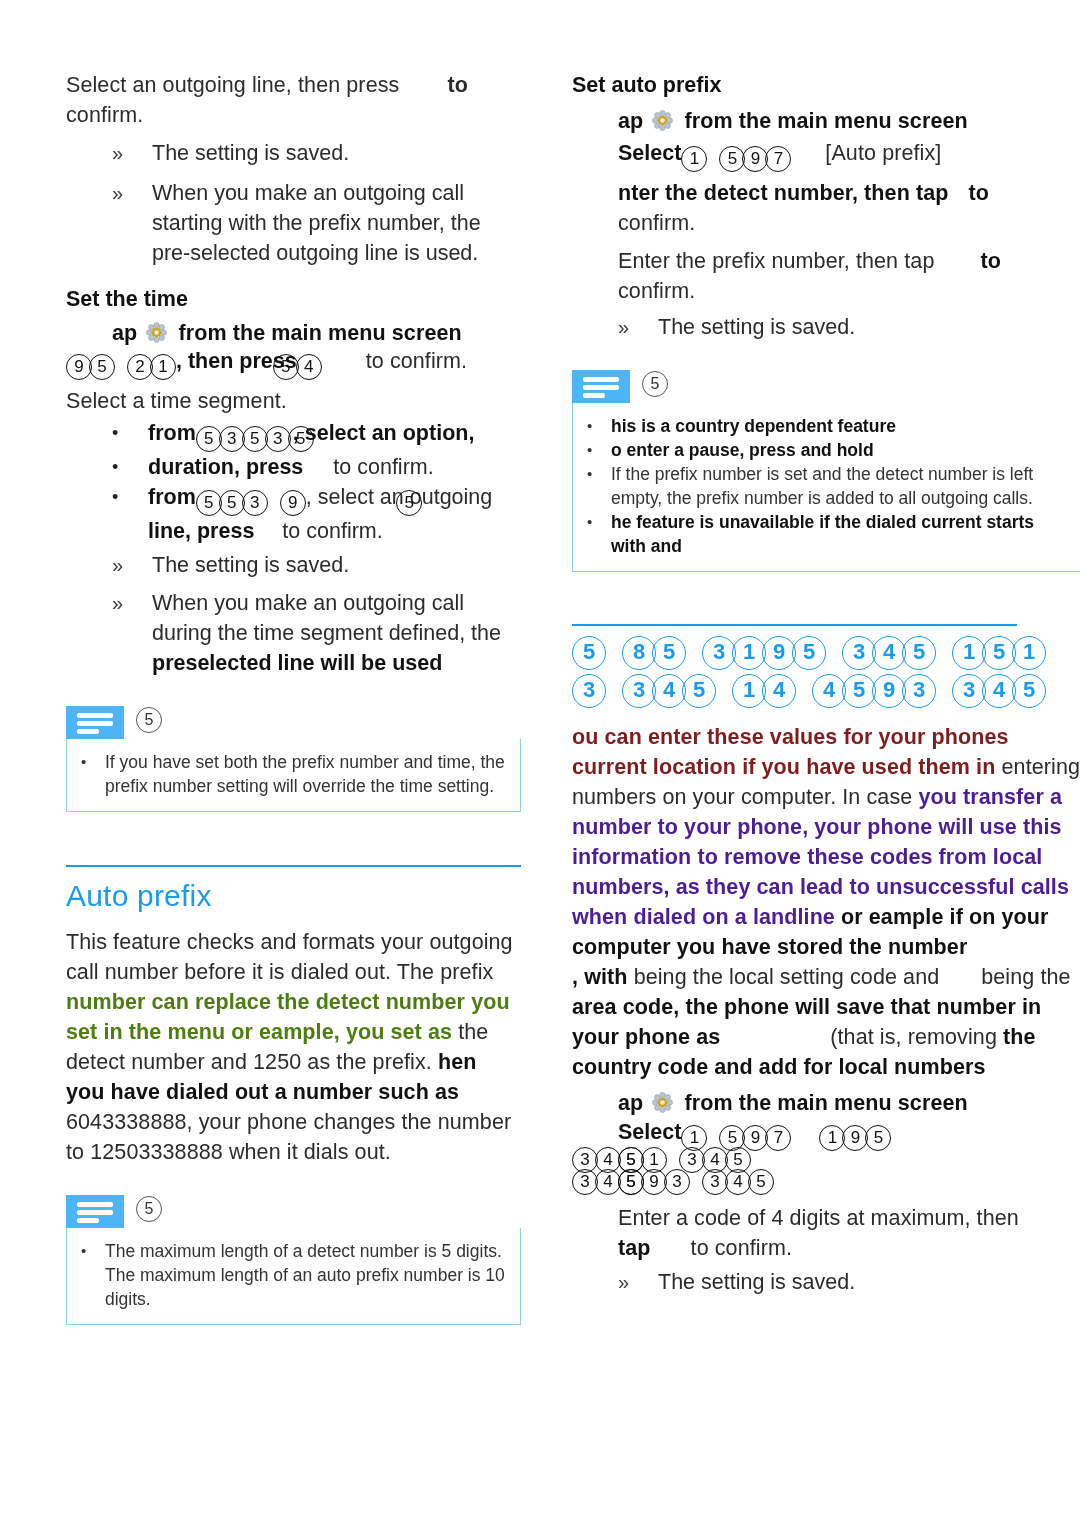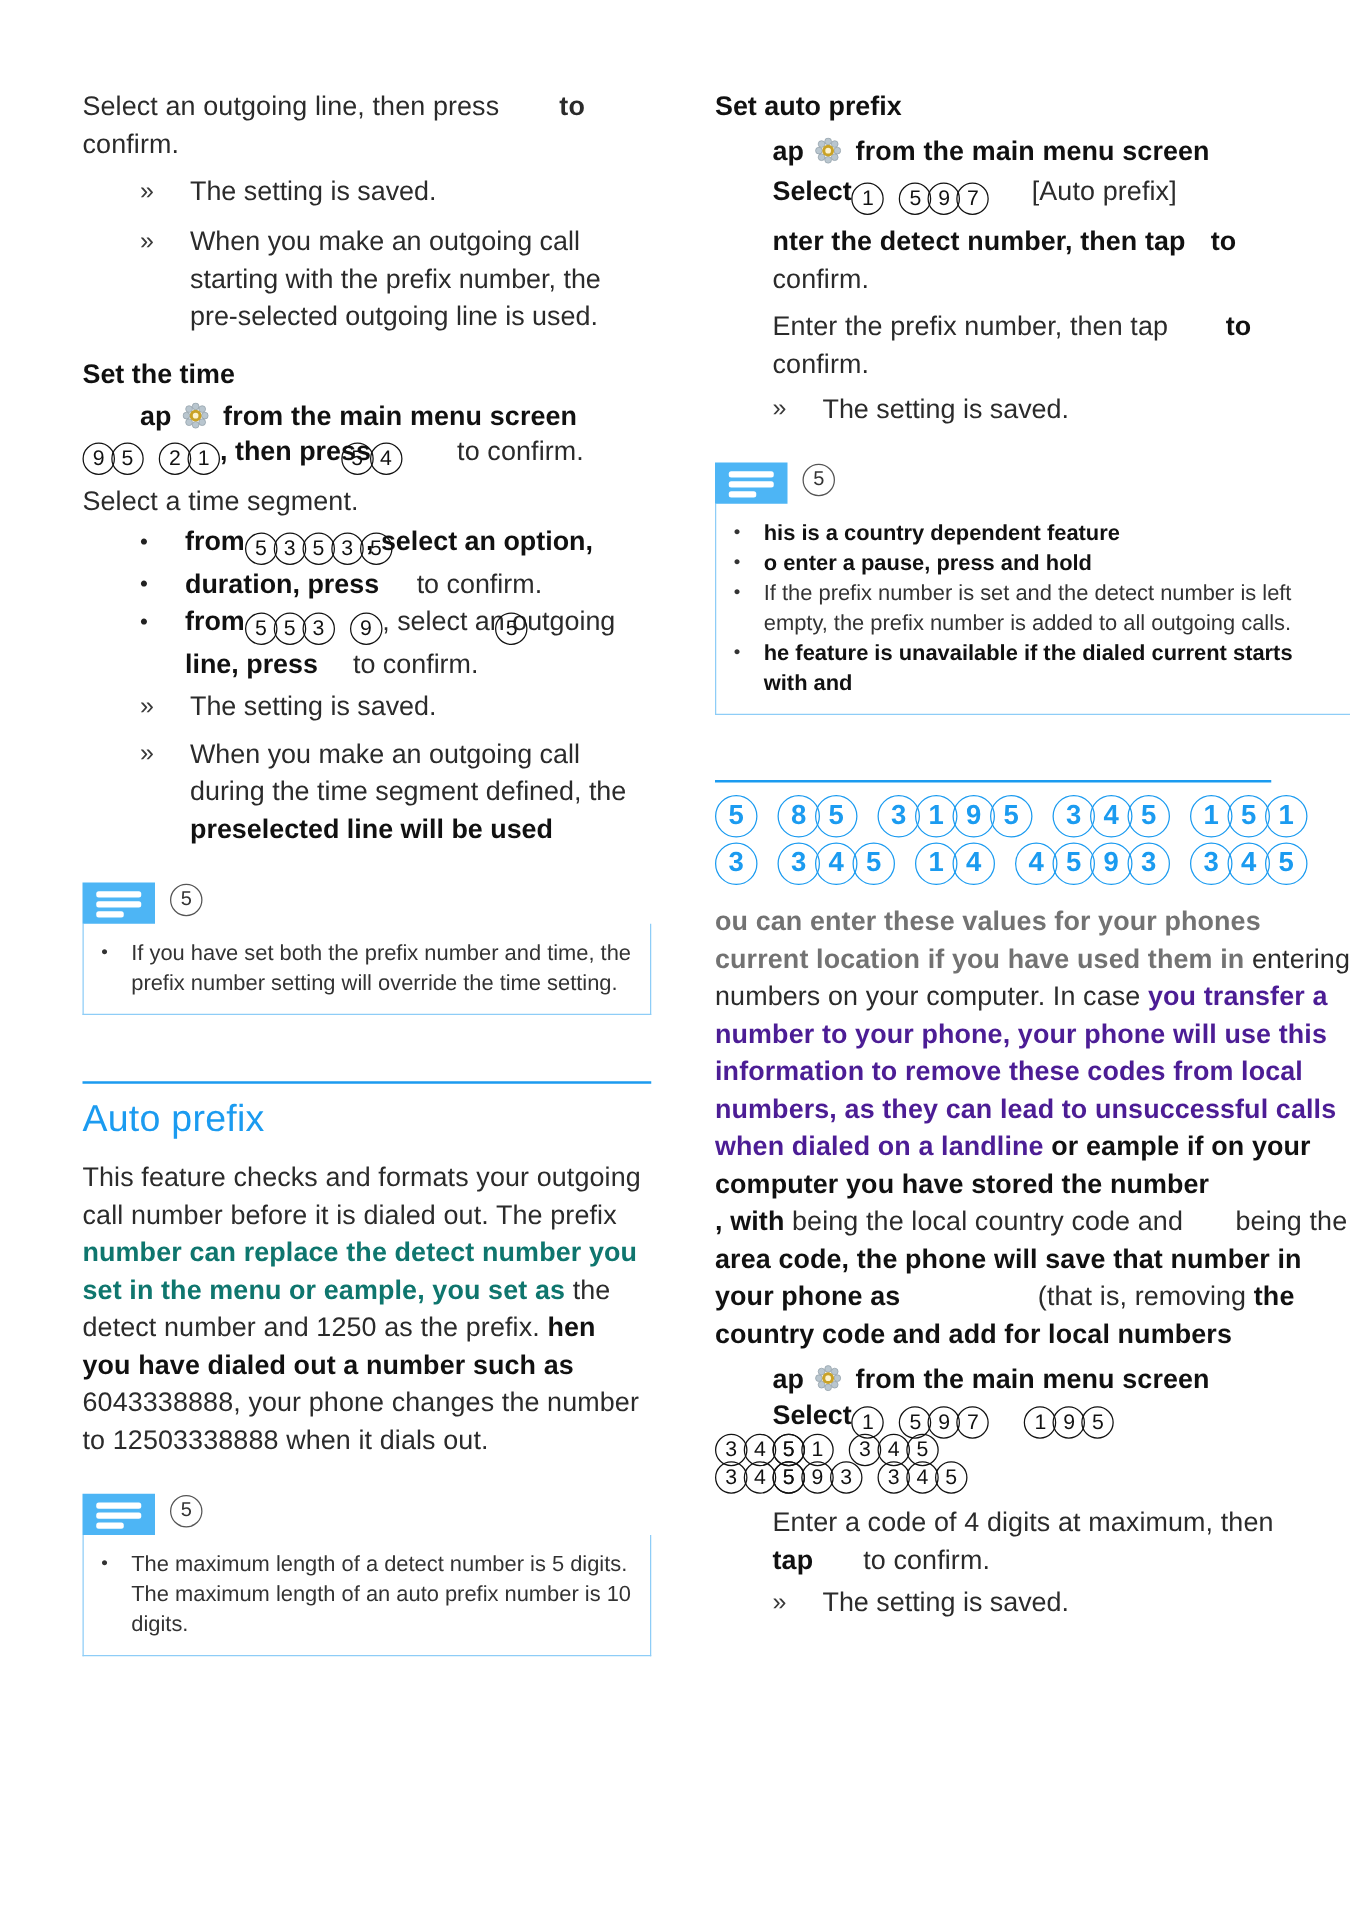--- a/index.html
+++ b/index.html
@@ -188,21 +188,21 @@
       </div>
     </div>
 
     <div style="margin-top:53px">
       <div class="rule-blue"></div>
       <div class="h2" style="margin-top:10px">Auto prefix</div>
     </div>
 
     <div class="p" style="margin-top:12px">
       <span>This feature checks and formats your outgoing call number before it is dialed out. The prefix</span>
-      <b style="color:#0f766e">number can replace the detect number you set in the menu or eample, you set  as</b>
+      <b style="color:#4d7c0f">number can replace the detect number you set in the menu or eample, you set  as</b>
       <span>the detect number and 1250 as the prefix.</span>
       <b style="color:#111">hen you have dialed out a number such as</b>
       <span>6043338888, your phone changes the number to 12503338888 when it dials out.</span>
     </div>
 
     <div class="note" style="margin-top:28px">
       <div class="note-head">
         <div class="note-ico">
             <i></i>
             <i></i>
@@ -301,25 +301,25 @@
         <div class="row">
           <span class="cd blue">5</span><span class="cd blue" style="margin-left:16px">8</span><span class="cd blue" style="margin-left:-4px">5</span><span class="cd blue" style="margin-left:16px">3</span><span class="cd blue" style="margin-left:-4px">1</span><span class="cd blue" style="margin-left:-4px">9</span><span class="cd blue" style="margin-left:-4px">5</span><span class="cd blue" style="margin-left:16px">3</span><span class="cd blue" style="margin-left:-4px">4</span><span class="cd blue" style="margin-left:-4px">5</span><span class="cd blue" style="margin-left:16px">1</span><span class="cd blue" style="margin-left:-4px">5</span><span class="cd blue" style="margin-left:-4px">1</span>
         </div>
         <div class="row" style="margin-top:-6px">
           <span class="cd blue">3</span><span class="cd blue" style="margin-left:16px">3</span><span class="cd blue" style="margin-left:-4px">4</span><span class="cd blue" style="margin-left:-4px">5</span><span class="cd blue" style="margin-left:16px">1</span><span class="cd blue" style="margin-left:-4px">4</span><span class="cd blue" style="margin-left:16px">4</span><span class="cd blue" style="margin-left:-4px">5</span><span class="cd blue" style="margin-left:-4px">9</span><span class="cd blue" style="margin-left:-4px">3</span><span class="cd blue" style="margin-left:16px">3</span><span class="cd blue" style="margin-left:-4px">4</span><span class="cd blue" style="margin-left:-4px">5</span>
         </div>
       </div>
     </div>
 
     <div class="p" style="margin-top:4px;width:516px">
-      <b style="color:#737373">ou can enter these values for your phones current location if you have used them in</b>
+      <b style="color:#7f1d1d">ou can enter these values for your phones current location if you have used them in</b>
       <span>entering numbers on your computer. In case</span>
       <b style="color:#4c1d95">you transfer a number to your phone, your phone will use this information to remove these codes from local numbers, as they can lead to unsuccessful calls when dialed on a landline</b>
       <b style="color:#111">or eample if on your computer you have stored the number</b><span style="display:inline-block;width:118px"></span><b style="color:#111">, with</b>
-      <span>being the local country code and</span><span style="display:inline-block;width:42px"></span><span>being the</span>
+      <span>being the local setting code and</span><span style="display:inline-block;width:42px"></span><span>being the</span>
       <b style="color:#111">area code, the phone will save that number in your phone as</b><span style="display:inline-block;width:110px"></span><span>(that is, removing</span>
       <b style="color:#111">the country code and add  for local numbers</b>
     </div>
 
     <div class="p b indent" style="margin-top:6px">
       <span>ap</span>
       <span class="gear">
         <svg viewBox="0 0 24 24" width="21" height="21">
           <g fill="#b9c6cf" stroke="#8d9aa3" stroke-width="0.6">
             <circle cx="12" cy="3.6" r="3.1"></circle>

